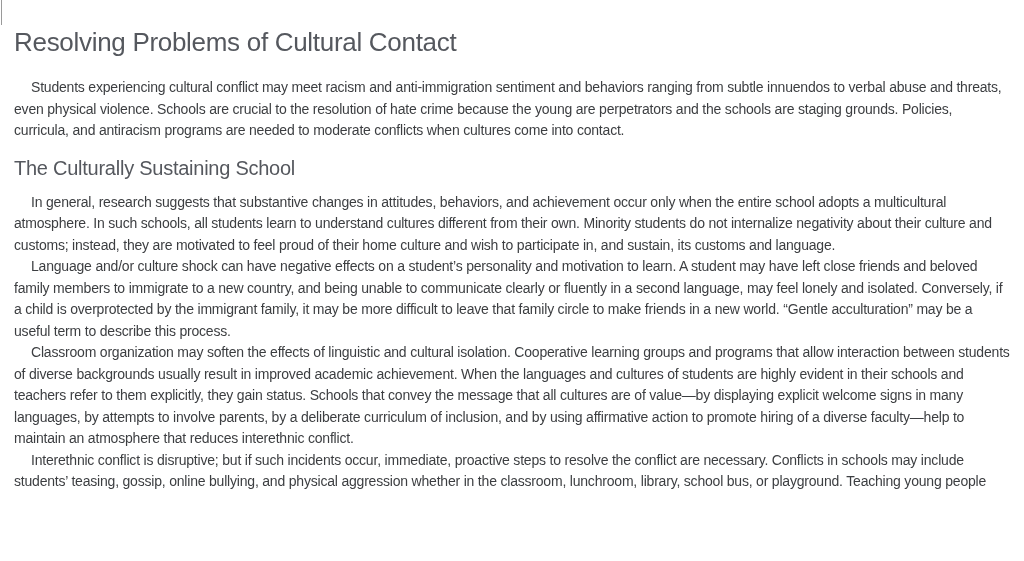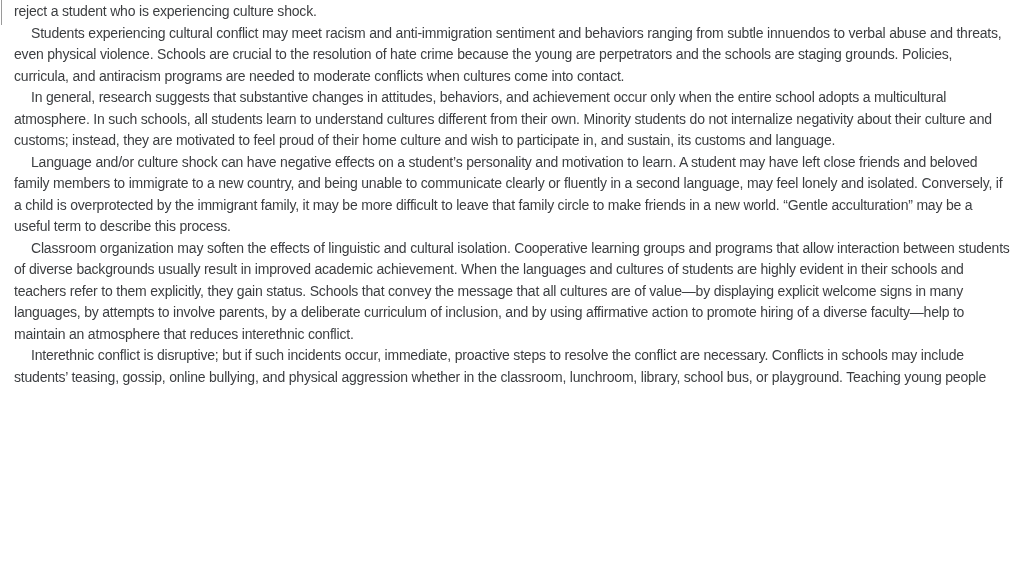--- a/index.html
+++ b/index.html
@@ -52,25 +52,26 @@
     background: #9a9a9a;
   }
 </style>
 </head>
 <body>
 
 <div class="caret-artifact"></div>
 
 <div class="page">
 
-  <p>reject a student who is experiencing culture shock.</p>
 
+  <h1 class="doc-title">Resolving Problems of Cultural Contact</h1>
 
   <p class="indent">Students experiencing cultural conflict may meet racism and anti-immigration sentiment and behaviors ranging from subtle innuendos to verbal abuse and threats, even physical violence. Schools are crucial to the resolution of hate crime because the young are perpetrators and the schools are staging grounds. Policies, curricula, and antiracism programs are needed to moderate conflicts when cultures come into contact.</p>
 
+  <h2 class="section-heading">The Culturally Sustaining School</h2>
 
   <p class="indent">In general, research suggests that substantive changes in attitudes, behaviors, and achievement occur only when the entire school adopts a multicultural atmosphere. In such schools, all students learn to understand cultures different from their own. Minority students do not internalize negativity about their culture and customs; instead, they are motivated to feel proud of their home culture and wish to participate in, and sustain, its customs and language.</p>
 
   <p class="indent">Language and/or culture shock can have negative effects on a student’s personality and motivation to learn. A student may have left close friends and beloved family members to immigrate to a new country, and being unable to communicate clearly or fluently in a second language, may feel lonely and isolated. Conversely, if a child is overprotected by the immigrant family, it may be more difficult to leave that family circle to make friends in a new world. “Gentle acculturation” may be a useful term to describe this process.</p>
 
   <p class="indent">Classroom organization may soften the effects of linguistic and cultural isolation. Cooperative learning groups and programs that allow interaction between students of diverse backgrounds usually result in improved academic achievement. When the languages and cultures of students are highly evident in their schools and teachers refer to them explicitly, they gain status. Schools that convey the message that all cultures are of value—by displaying explicit welcome signs in many languages, by attempts to involve parents, by a deliberate curriculum of inclusion, and by using affirmative action to promote hiring of a diverse faculty—help to maintain an atmosphere that reduces interethnic conflict.</p>
 
 
   <p class="indent">Interethnic conflict is disruptive; but if such incidents occur, immediate, proactive steps to resolve the conflict are necessary. Conflicts in schools may include students’ teasing, gossip, online bullying, and physical aggression whether in the classroom, lunchroom, library, school bus, or playground. Teaching young people</p>
 

